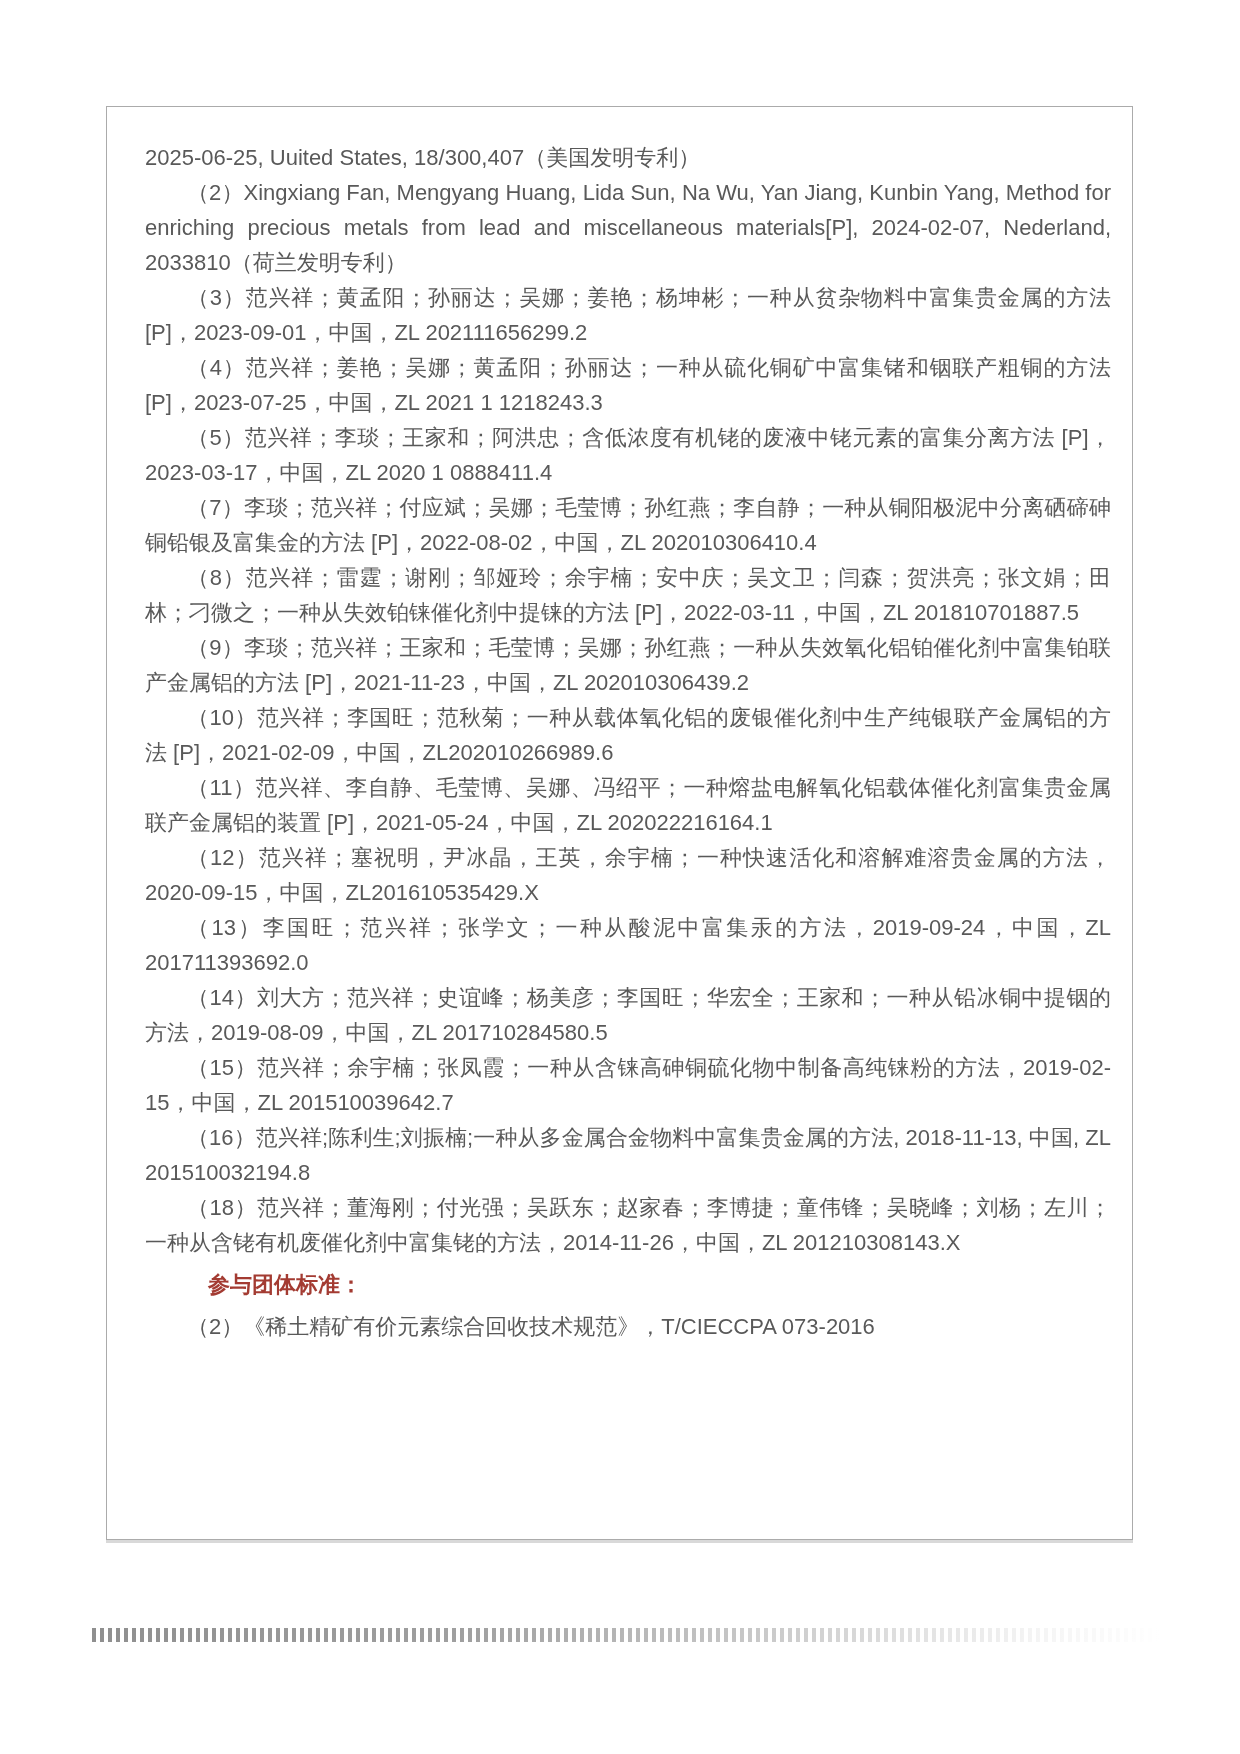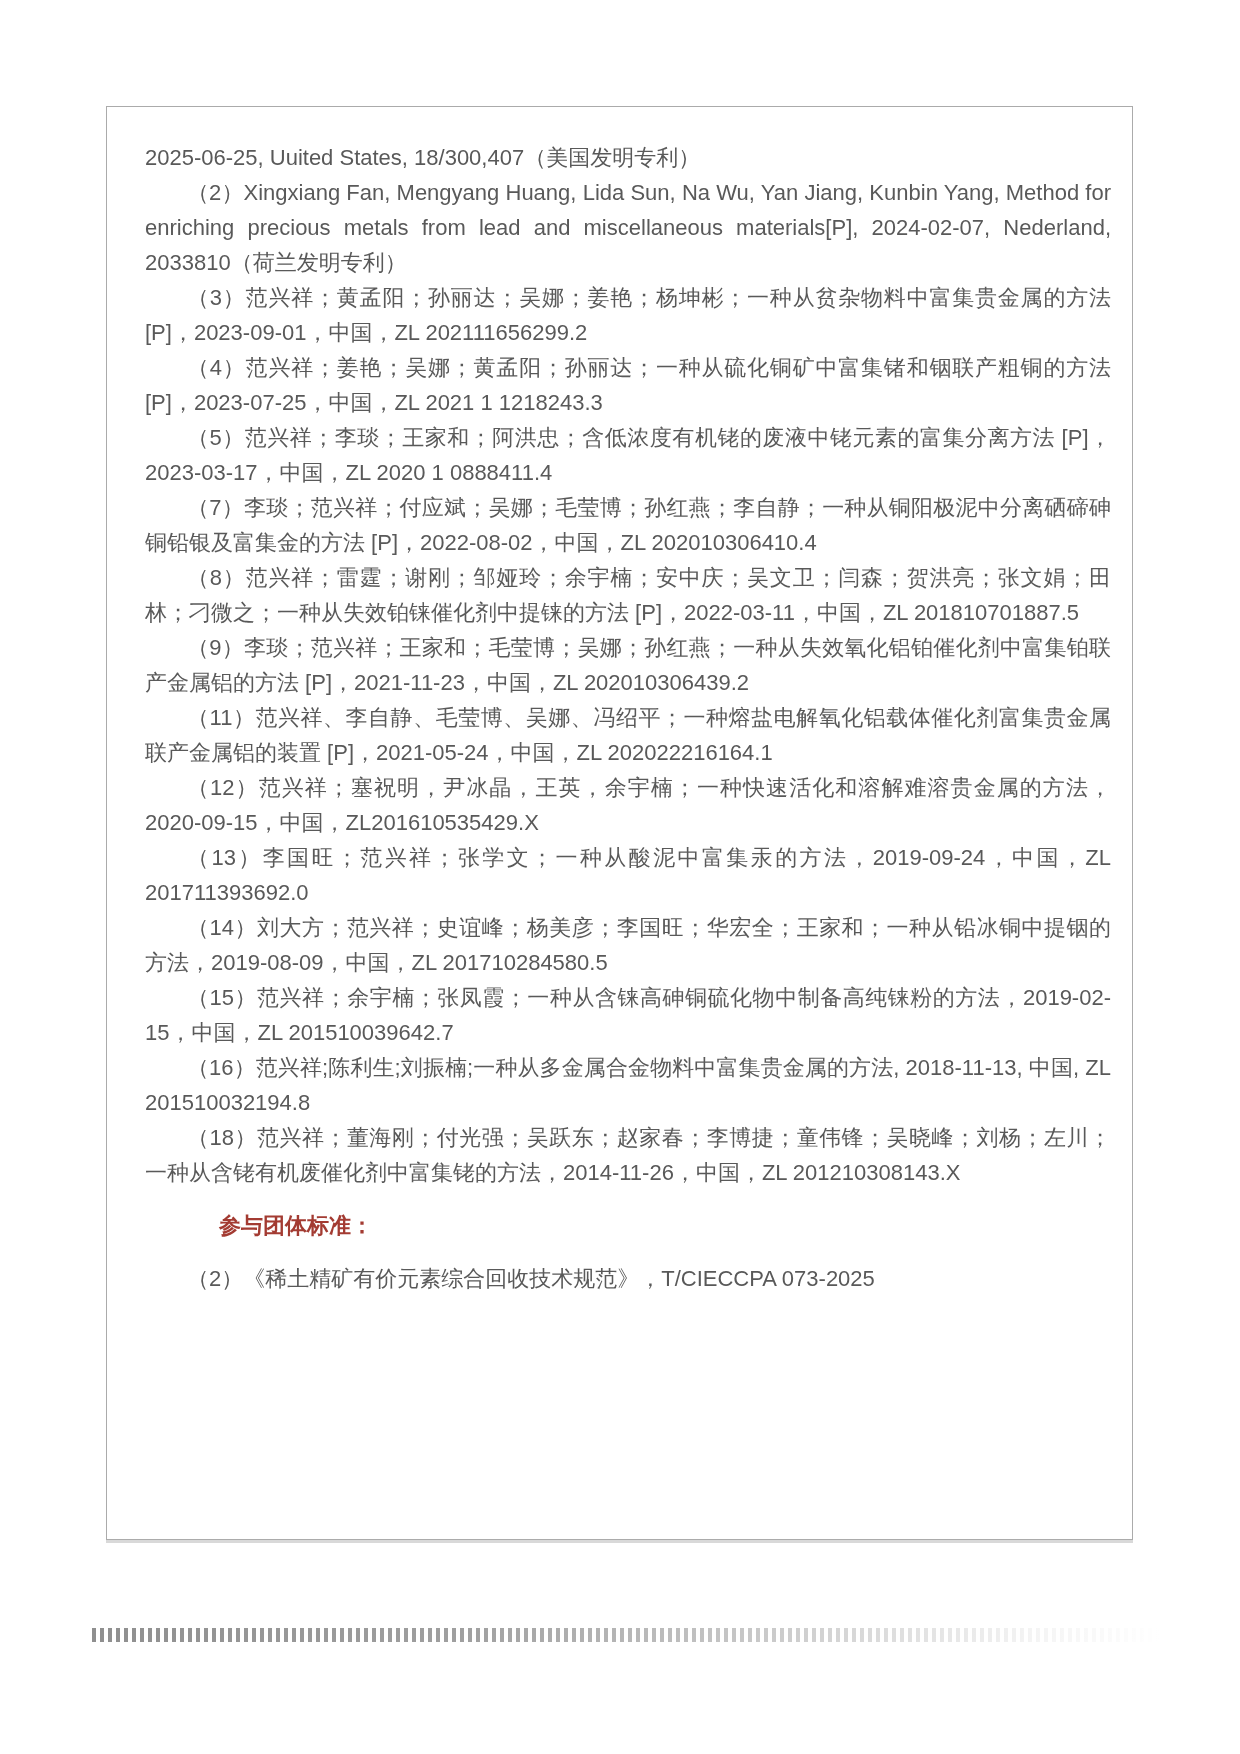--- a/index.html
+++ b/index.html
@@ -30,21 +30,21 @@
     margin:0;
     font-size:22px;
     line-height:35px;
     color:var(--body-text);
     text-indent:42px;
     text-align:justify;
     word-break:break-word;
   }
   .para.no-indent{text-indent:0;}
   .heading{
-    margin:18px;
+    margin:7px;
     font-size:22px;
     line-height:35px;
     font-weight:700;
     color:var(--heading-red);
     text-indent:56px;
   }
   .bars-row{
     position:absolute;
     left:92px;top:1628px;
     width:1068px;height:14px;
@@ -69,32 +69,33 @@
 <div class="content-box">
   <div>
       <p class="para no-indent">2025-06-25, Uuited States, 18/300,407（美国发明专利）</p>
       <p class="para">（2）Xingxiang Fan, Mengyang Huang, Lida Sun, Na Wu, Yan Jiang, Kunbin Yang, Method for enriching precious metals from lead and miscellaneous materials[P], 2024-02-07, Nederland, 2033810（荷兰发明专利）</p>
       <p class="para">（3）范兴祥；黄孟阳；孙丽达；吴娜；姜艳；杨坤彬；一种从贫杂物料中富集贵金属的方法 [P]，2023-09-01，中国，ZL 202111656299.2</p>
       <p class="para">（4）范兴祥；姜艳；吴娜；黄孟阳；孙丽达；一种从硫化铜矿中富集锗和铟联产粗铜的方法 [P]，2023-07-25，中国，ZL 2021 1 1218243.3</p>
       <p class="para">（5）范兴祥；李琰；王家和；阿洪忠；含低浓度有机铑的废液中铑元素的富集分离方法 [P]，2023-03-17，中国，ZL 2020 1 0888411.4</p>
       <p class="para">（7）李琰；范兴祥；付应斌；吴娜；毛莹博；孙红燕；李自静；一种从铜阳极泥中分离硒碲砷铜铅银及富集金的方法 [P]，2022-08-02，中国，ZL 202010306410.4</p>
       <p class="para">（8）范兴祥；雷霆；谢刚；邹娅玲；余宇楠；安中庆；吴文卫；闫森；贺洪亮；张文娟；田林；刁微之；一种从失效铂铼催化剂中提铼的方法 [P]，2022-03-11，中国，ZL 201810701887.5</p>
       <p class="para">（9）李琰；范兴祥；王家和；毛莹博；吴娜；孙红燕；一种从失效氧化铝铂催化剂中富集铂联产金属铝的方法 [P]，2021-11-23，中国，ZL 202010306439.2</p>
+      <p class="para">（10）范兴祥；李国旺；范秋菊；一种从载体氧化铝的废银催化剂中生产纯银联产金属铝的方法 [P]，2021-02-09，中国，ZL202010266989.6</p>
       <p class="para">（11）范兴祥、李自静、毛莹博、吴娜、冯绍平；一种熔盐电解氧化铝载体催化剂富集贵金属联产金属铝的装置 [P]，2021-05-24，中国，ZL 202022216164.1</p>
       <p class="para">（12）范兴祥；塞祝明，尹冰晶，王英，余宇楠；一种快速活化和溶解难溶贵金属的方法，2020-09-15，中国，ZL201610535429.X</p>
       <p class="para">（13）李国旺；范兴祥；张学文；一种从酸泥中富集汞的方法，2019-09-24，中国，ZL 201711393692.0</p>
       <p class="para">（14）刘大方；范兴祥；史谊峰；杨美彦；李国旺；华宏全；王家和；一种从铅冰铜中提铟的方法，2019-08-09，中国，ZL 201710284580.5</p>
       <p class="para">（15）范兴祥；余宇楠；张凤霞；一种从含铼高砷铜硫化物中制备高纯铼粉的方法，2019-02-15，中国，ZL 201510039642.7</p>
       <p class="para">（16）范兴祥;陈利生;刘振楠;一种从多金属合金物料中富集贵金属的方法, 2018-11-13, 中国, ZL 201510032194.8</p>
       <p class="para">（18）范兴祥；董海刚；付光强；吴跃东；赵家春；李博捷；童伟锋；吴晓峰；刘杨；左川；一种从含铑有机废催化剂中富集铑的方法，2014-11-26，中国，ZL 201210308143.X</p>
     </div>
 
   <p class="heading">参与团体标准：</p>
 
   <div>
-      <p class="para">（2）《稀土精矿有价元素综合回收技术规范》，T/CIECCPA 073-2025</p>
+      <p class="para">（2）《稀土精矿有价元素综合回收技术规范》，T/CIECCPA 073-2016</p>
     </div>
 </div>
 
 <div class="bars-row">
   <div class="bars"></div>
   <div class="bars-fade"></div>
 </div>
 
 </body></html>

